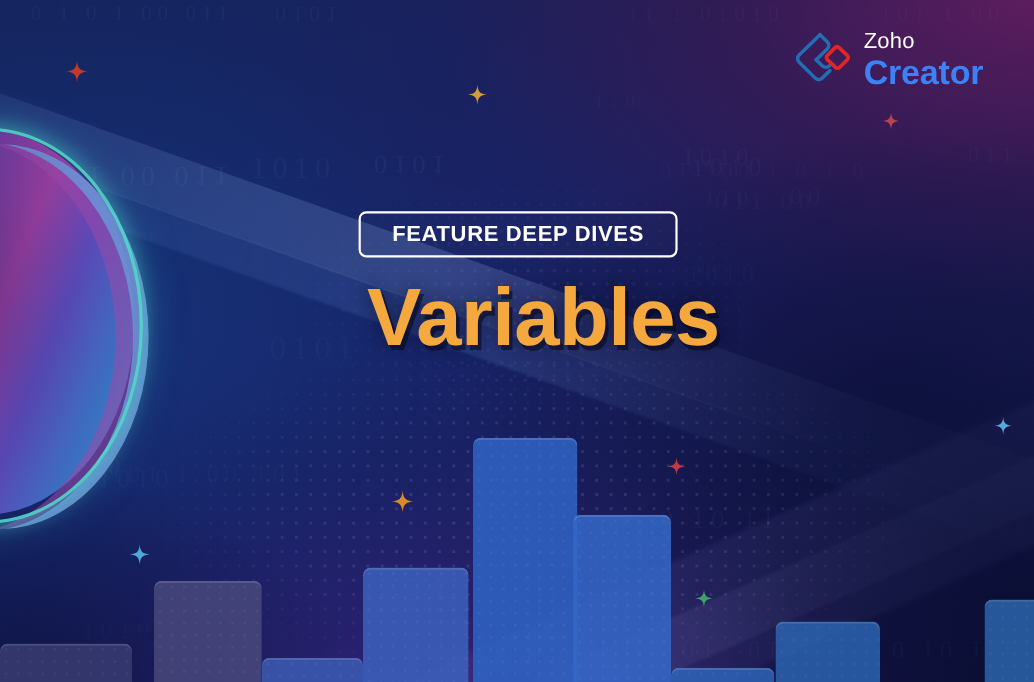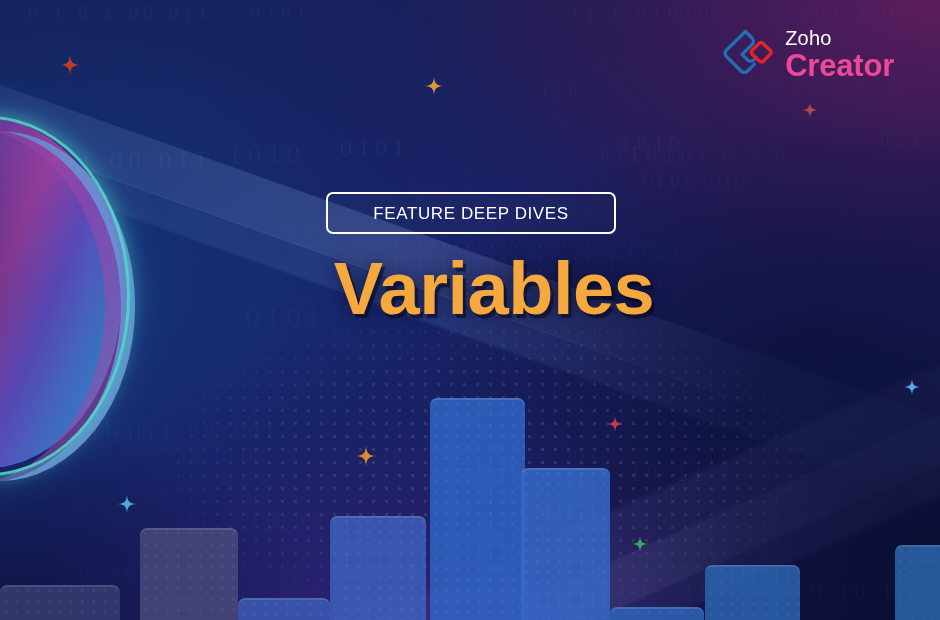--- a/index.html
+++ b/index.html
@@ -227,22 +227,22 @@
     box-sizing: border-box;
     border: 2.5px solid #ffffff;
     border-radius: 7px;
     display: flex;
     align-items: center;
     justify-content: center;
     background: rgba(255, 255, 255, 0.015);
   }
   .badge-text {
     color: #ffffff;
-    font-size: 17px;
-    font-weight: 400;
+    font-size: 20px;
+    font-weight: 700;
     letter-spacing: 0.6px;
     line-height: 1;
     white-space: nowrap;
   }
 
   
   .headline {
     position: absolute;
     left: 0; right: 0; top: 252px;
     text-align: center;
@@ -272,21 +272,21 @@
     line-height: 1;
   }
   .logo-zoho {
     color: #ffffff;
     font-size: 20px;
     font-weight: 400;
     letter-spacing: 0.2px;
     margin-bottom: 2px;
   }
   .logo-creator {
-    color: #ec4899;
+    color: #3b82f6;
     font-size: 31px;
     font-weight: bold;
     letter-spacing: -0.2px;
   }
 </style>
 </head>
 <body>
 
 <div class="banner">
 

